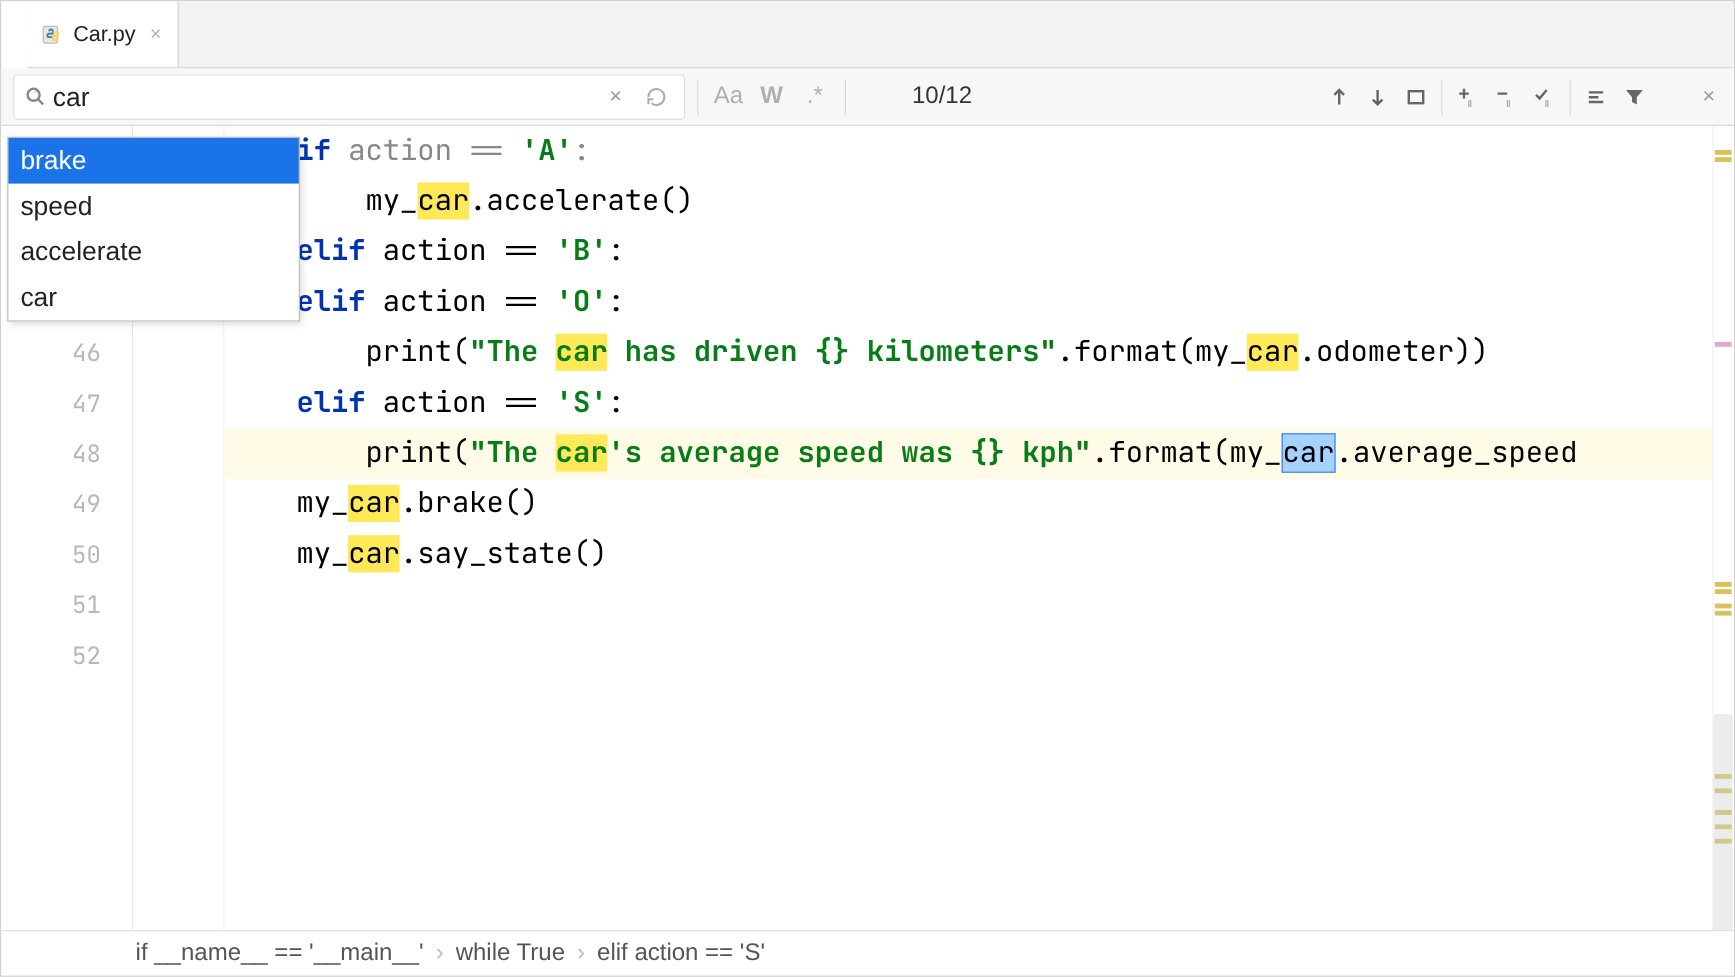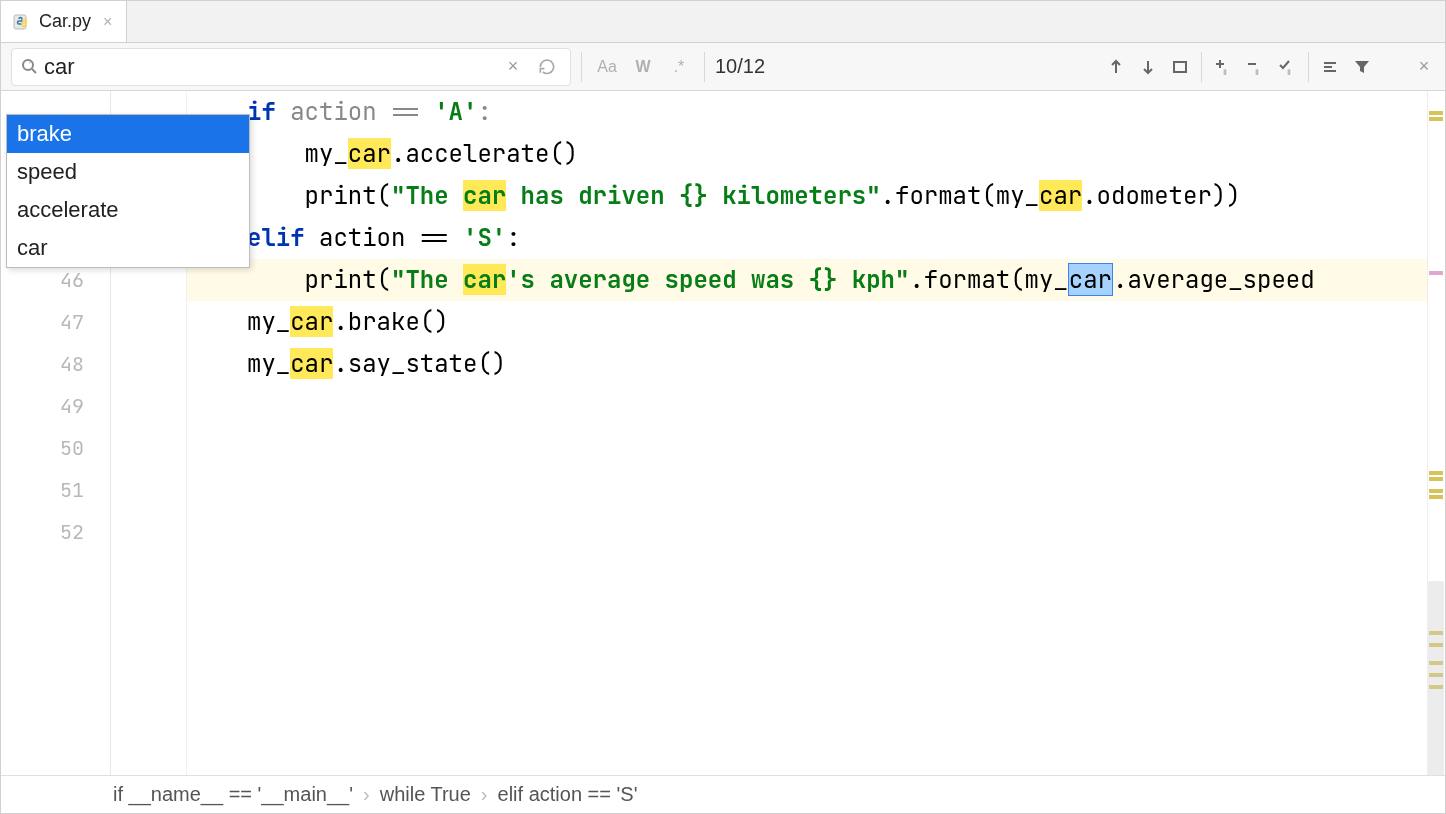--- a/index.html
+++ b/index.html
@@ -10,25 +10,26 @@
   width: 1446px;
   height: 814px;
   display: flex;
   flex-direction: column;
   border: 1px solid #d1d1d1;
   overflow: hidden;
 }
 
 
 .tabbar {
-  height: 42px;
+  height: 56px;
   background: #f2f2f2;
   border-bottom: 1px solid #d1d1d1;
   display: flex;
   align-items: stretch;
+  margin-left: 22px;
 }
 .tab {
   display: flex;
   align-items: center;
   padding: 0 10px 0 12px;
   background: #fff;
   border-right: 1px solid #d1d1d1;
   gap: 8px;
   font-size: 18px;
   color: #222;
@@ -68,24 +69,25 @@
 .sb-btn {
   width: 30px;
   height: 30px;
   display: flex;
   align-items: center;
   justify-content: center;
   color: #9a9a9a;
   font-size: 18px;
   cursor: pointer;
 }
-.sb-btn.toggle { font-family: "Segoe UI", sans-serif; font-weight: 400; font-size: 16px; color: #b0b0b0; }
+.sb-btn.toggle { font-family: "Segoe UI", sans-serif; font-weight: 400; font-size: 20px; color: #b0b0b0; }
 .divider-v { width: 1px; height: 30px; background: #d7d7d7; margin: 0 4px; }
 .result-count {
   width: 140px;
+  text-align: center;
   font-size: 20px;
   color: #333;
 }
 .right-tools { display: flex; align-items: center; margin-left: auto; gap: 2px; }
 
 
 .editor-wrap { flex: 1; display: flex; position: relative; overflow: hidden; }
 .gutter {
   width: 110px;
   background: #fff;
@@ -286,20 +288,22 @@
     <div class="gutter-line">49</div>
     <div class="gutter-line">50</div>
     <div class="gutter-line">51</div>
     <div class="gutter-line">52</div>
   </div>
   <div class="margin-strip"></div>
 
   <div class="code">
     <div class="code-line trunc"><span class="kw">if</span><span> action == </span><span class="str">'A'</span><span>:</span></div>
     <div class="code-line"><span>    my_</span><span class="hl">car</span><span>.accelerate()</span></div>
+    <div class="code-line"><span class="kw">elif</span><span> action == </span><span class="str">'B'</span><span>:</span></div>
+    <div class="code-line"><span class="kw">elif</span><span> action == </span><span class="str">'O'</span><span>:</span></div>
     <div class="code-line"><span>    print(</span><span class="str">"The </span><span class="str hl">car</span><span class="str"> has driven {} kilometers"</span><span>.format(my_</span><span class="hl">car</span><span>.odometer))</span></div>
     <div class="code-line"><span class="kw">elif</span><span> action == </span><span class="str">'S'</span><span>:</span></div>
     <div class="code-line current"><span>    print(</span><span class="str">"The </span><span class="str hl">car</span><span class="str">'s average speed was {} kph"</span><span>.format(my_</span><span class="hl-current">car</span><span>.average_speed</span></div>
     <div class="code-line"><span>my_</span><span class="hl">car</span><span>.brake()</span></div>
     <div class="code-line"><span>my_</span><span class="hl">car</span><span>.say_state()</span></div>
     <div class="code-line"></div>
   </div>
 
   <div class="marker-strip">
     <div class="marker m-yellow" style="top:20px"></div>

